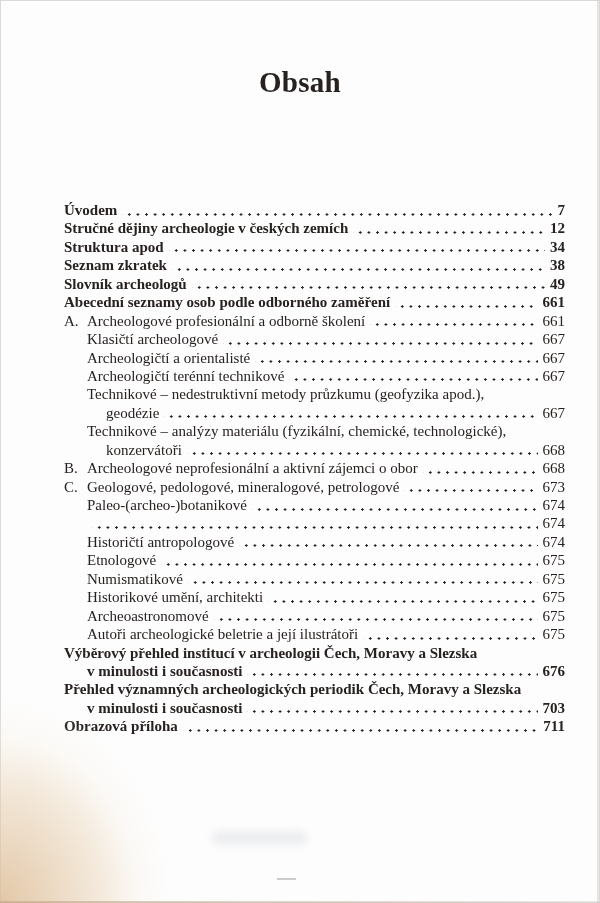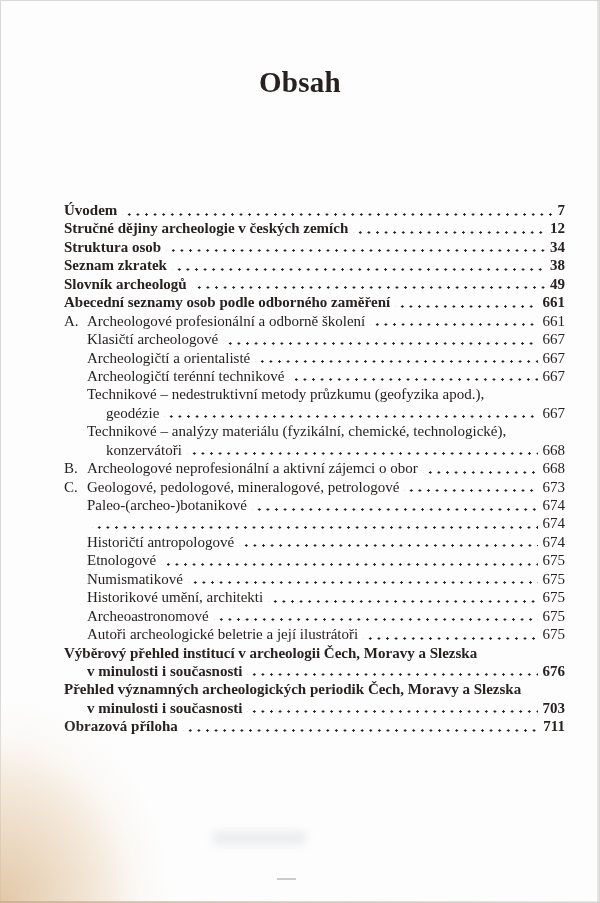--- a/index.html
+++ b/index.html
@@ -130,21 +130,21 @@
       <span class="pnum">7</span>
     </div>
       <div class="row ind-0 b">
 
       <span class="text">Stručné dějiny archeologie v českých zemích</span>
       <span class="leader"></span>
       <span class="pnum">12</span>
     </div>
       <div class="row ind-0 b">
 
-      <span class="text">Struktura osob</span>
+      <span class="text">Struktura apod</span>
       <span class="leader"></span>
       <span class="pnum">34</span>
     </div>
       <div class="row ind-0 b">
 
       <span class="text">Seznam zkratek</span>
       <span class="leader"></span>
       <span class="pnum">38</span>
     </div>
       <div class="row ind-0 b">

